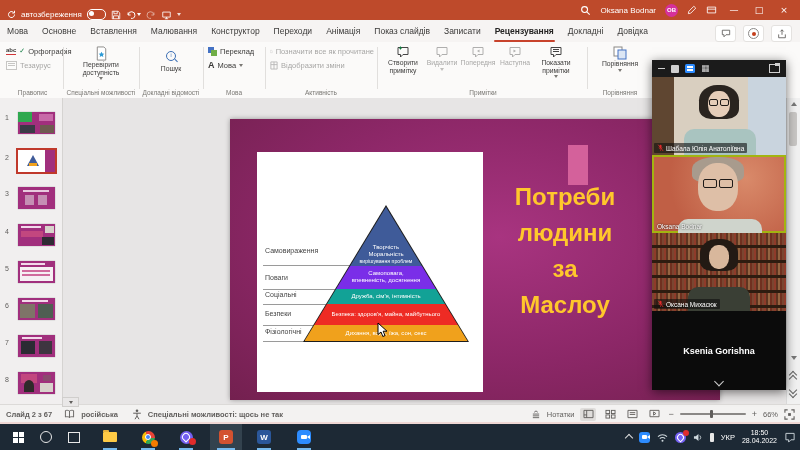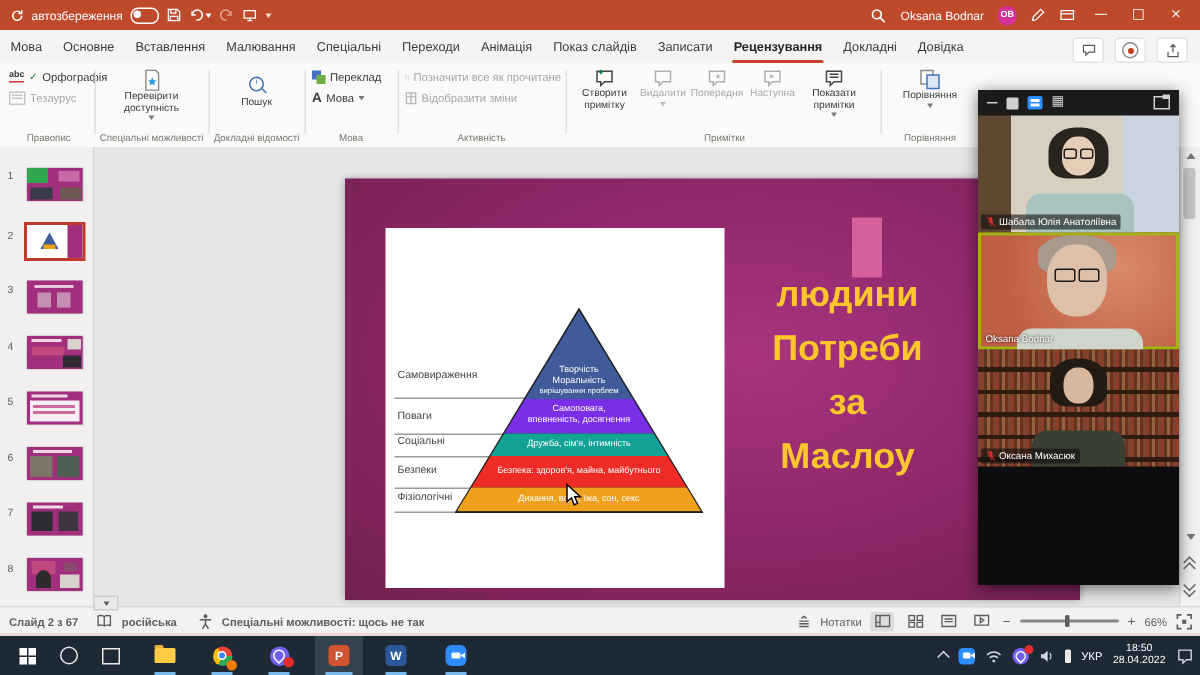--- a/index.html
+++ b/index.html
@@ -3,21 +3,21 @@
 <meta charset="utf-8">
 <style>
   html,body{margin:0;padding:0;background:#444;}
   .screen{position:relative;width:800px;height:450px;overflow:hidden;background:#E7E5E5;
           font-family:"Liberation Sans",sans-serif;-webkit-font-smoothing:antialiased;}
   .abs{position:absolute;}
   svg{display:block;}
 
   
   .titlebar{position:absolute;left:0;top:0;width:800px;height:20px;background:#BE4A2B;color:#fff;
-            display:flex;align-items:center;font-size:8px;}
+            display:flex;align-items:flex-end;font-size:8px;}
   .qat{display:flex;align-items:center;gap:5px;padding-left:7px;}
   .autosave-toggle{width:17px;height:9px;border:1px solid #fff;border-radius:5px;position:relative;}
   .autosave-knob{position:absolute;left:1px;top:1px;width:5px;height:5px;background:#fff;border-radius:50%;}
   .qat .dim{opacity:.5;}
   .caret-d{width:0;height:0;border-left:2.5px solid transparent;border-right:2.5px solid transparent;border-top:3px solid currentColor;}
   .tb-title{position:absolute;left:230px;top:0;width:320px;height:20px;display:flex;align-items:center;
             justify-content:center;gap:4px;white-space:nowrap;font-size:8px;}
   .tb-right{position:absolute;right:0;top:0;height:20px;display:flex;align-items:center;gap:9px;padding-right:8px;}
   .avatar{width:13px;height:13px;border-radius:50%;background:#D6309A;color:#fff;font-size:6px;font-weight:bold;
           display:flex;align-items:center;justify-content:center;}
@@ -214,21 +214,21 @@
       <span class="winbtn">□</span>
       <span class="winbtn">×</span>
     </div>
   </div>
 
   <div class="tabsrow">
     <span class="tab">Мова</span>
     <span class="tab">Основне</span>
     <span class="tab">Вставлення</span>
     <span class="tab">Малювання</span>
-    <span class="tab">Спеціальні</span>
+    <span class="tab">Конструктор</span>
     <span class="tab">Переходи</span>
     <span class="tab">Анімація</span>
     <span class="tab">Показ слайдів</span>
     <span class="tab">Записати</span>
     <span class="tab active">Рецензування</span>
     <span class="tab">Докладні</span>
     <span class="tab">Довідка</span>
   </div>
   <div class="tabicons">
     <span class="tabicon">
@@ -431,22 +431,22 @@
     </div>
   </div>
   <div class="tcoll">
       <span class="caret-d" style="color:#605E5C"></span>
     </div>
 
   <div class="editor">
     <div class="slide">
       <div class="accent"></div>
       <div class="slide-title">
+        <div>Потреби</div>
         <div>людини</div>
-        <div>Потреби</div>
         <div>за</div>
         <div>Маслоу</div>
       </div>
       <div class="whitebox">
         <span class="plabel" style="top:95px">Самовираження</span>
         <span class="plabel" style="top:122px">Поваги</span>
         <span class="plabel" style="top:139px">Соціальні</span>
         <span class="plabel" style="top:158px">Безпеки</span>
         <span class="plabel" style="top:176px">Фізіологічні</span>
         <div class="hline" style="top:113px"></div>
@@ -551,20 +551,24 @@
       <div class="namebar">
         <svg class="micoff" width="7" height="8" viewBox="0 0 10 12">
             <rect x="3.6" y="1" width="3" height="5.5" rx="1.5" fill="#E02B2B"></rect>
             <path d="M2.5 5.5a2.8 2.8 0 0 0 5.2 0 M5.1 8.2v2.2" stroke="#E02B2B" stroke-width="1" fill="none"></path>
             <path d="M1.5 1 9 10.5" stroke="#E02B2B" stroke-width="1.2"></path>
           </svg>
         <span>Оксана Михасюк</span>
       </div>
     </div>
 
+    <div class="tile t4" style="height:79px">
+      <span class="t4name">Ksenia Gorishna</span>
+      <span class="zchev"></span>
+    </div>
   </div>
 
   <div class="statusbar">
     <div class="sb-left">
       <span>Слайд 2 з 67</span>
       <svg width="11" height="10" viewBox="0 0 12 11" style="margin-left:6px">
           <path d="M6 2.2C4.8 1.3 2.4 1.3 1.5 1.8v7c.9-.5 3.3-.5 4.5.4 1.2-.9 3.6-.9 4.5-.4v-7C9.6 1.3 7.2 1.3 6 2.2z M6 2.2v7.4" fill="none" stroke="#605E5C" stroke-width="1"></path>
         </svg>
       <span>російська</span>
       <svg width="10" height="11" viewBox="0 0 10 11" style="margin-left:8px">

